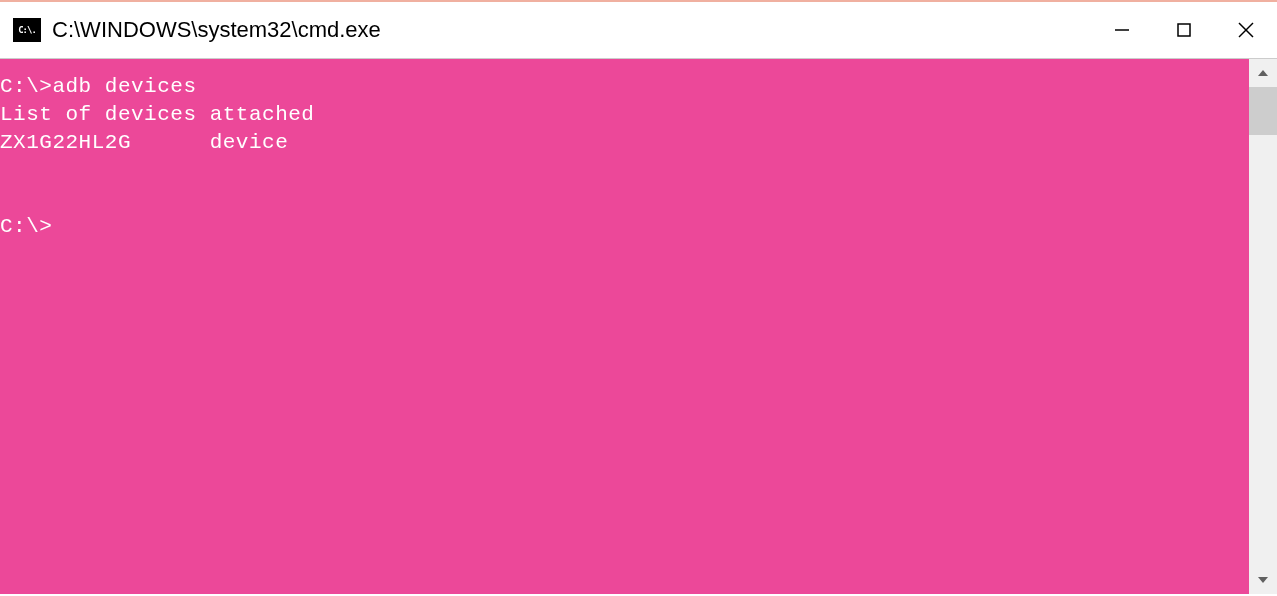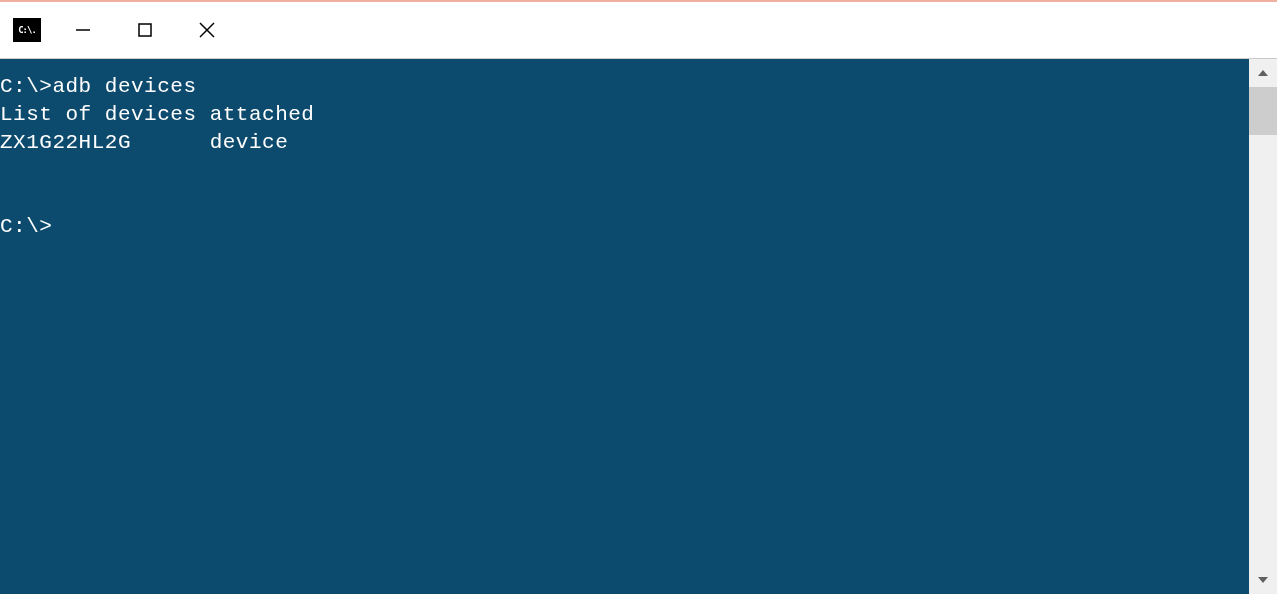--- a/index.html
+++ b/index.html
@@ -65,21 +65,21 @@
       stroke-width: 1.5;
       fill: none;
     }
     .terminal-area {
       display: flex;
       height: 536px;
       border-top: 1px solid #cccccc;
     }
     .terminal-content {
       flex: 1;
-      background: #0c4a6e;
+      background: #ec4899;
       color: #ffffff;
       font-family: "Consolas", "Courier New", monospace;
       font-size: 21px;
       line-height: 28px;
       padding: 14px 0 0 0;
       white-space: pre;
       letter-spacing: 0.5px;
     }
     .scrollbar {
       width: 28px;
@@ -112,20 +112,21 @@
       background: #cdcdcd;
     }
   </style>
 </head>
 <body>
 
 <div class="titlebar">
   <div class="titlebar-icon">
     <span class="titlebar-icon-inner">C:\.</span>
   </div>
+  <div class="titlebar-title">C:\WINDOWS\system32\cmd.exe</div>
   <div class="window-controls">
     <div class="window-control">
       <svg width="18" height="18" viewBox="0 0 18 18">
         <line x1="2" y1="9" x2="16" y2="9"></line>
       </svg>
     </div>
     <div class="window-control">
       <svg width="18" height="18" viewBox="0 0 18 18">
         <rect x="3" y="3" width="12" height="12"></rect>
       </svg>

